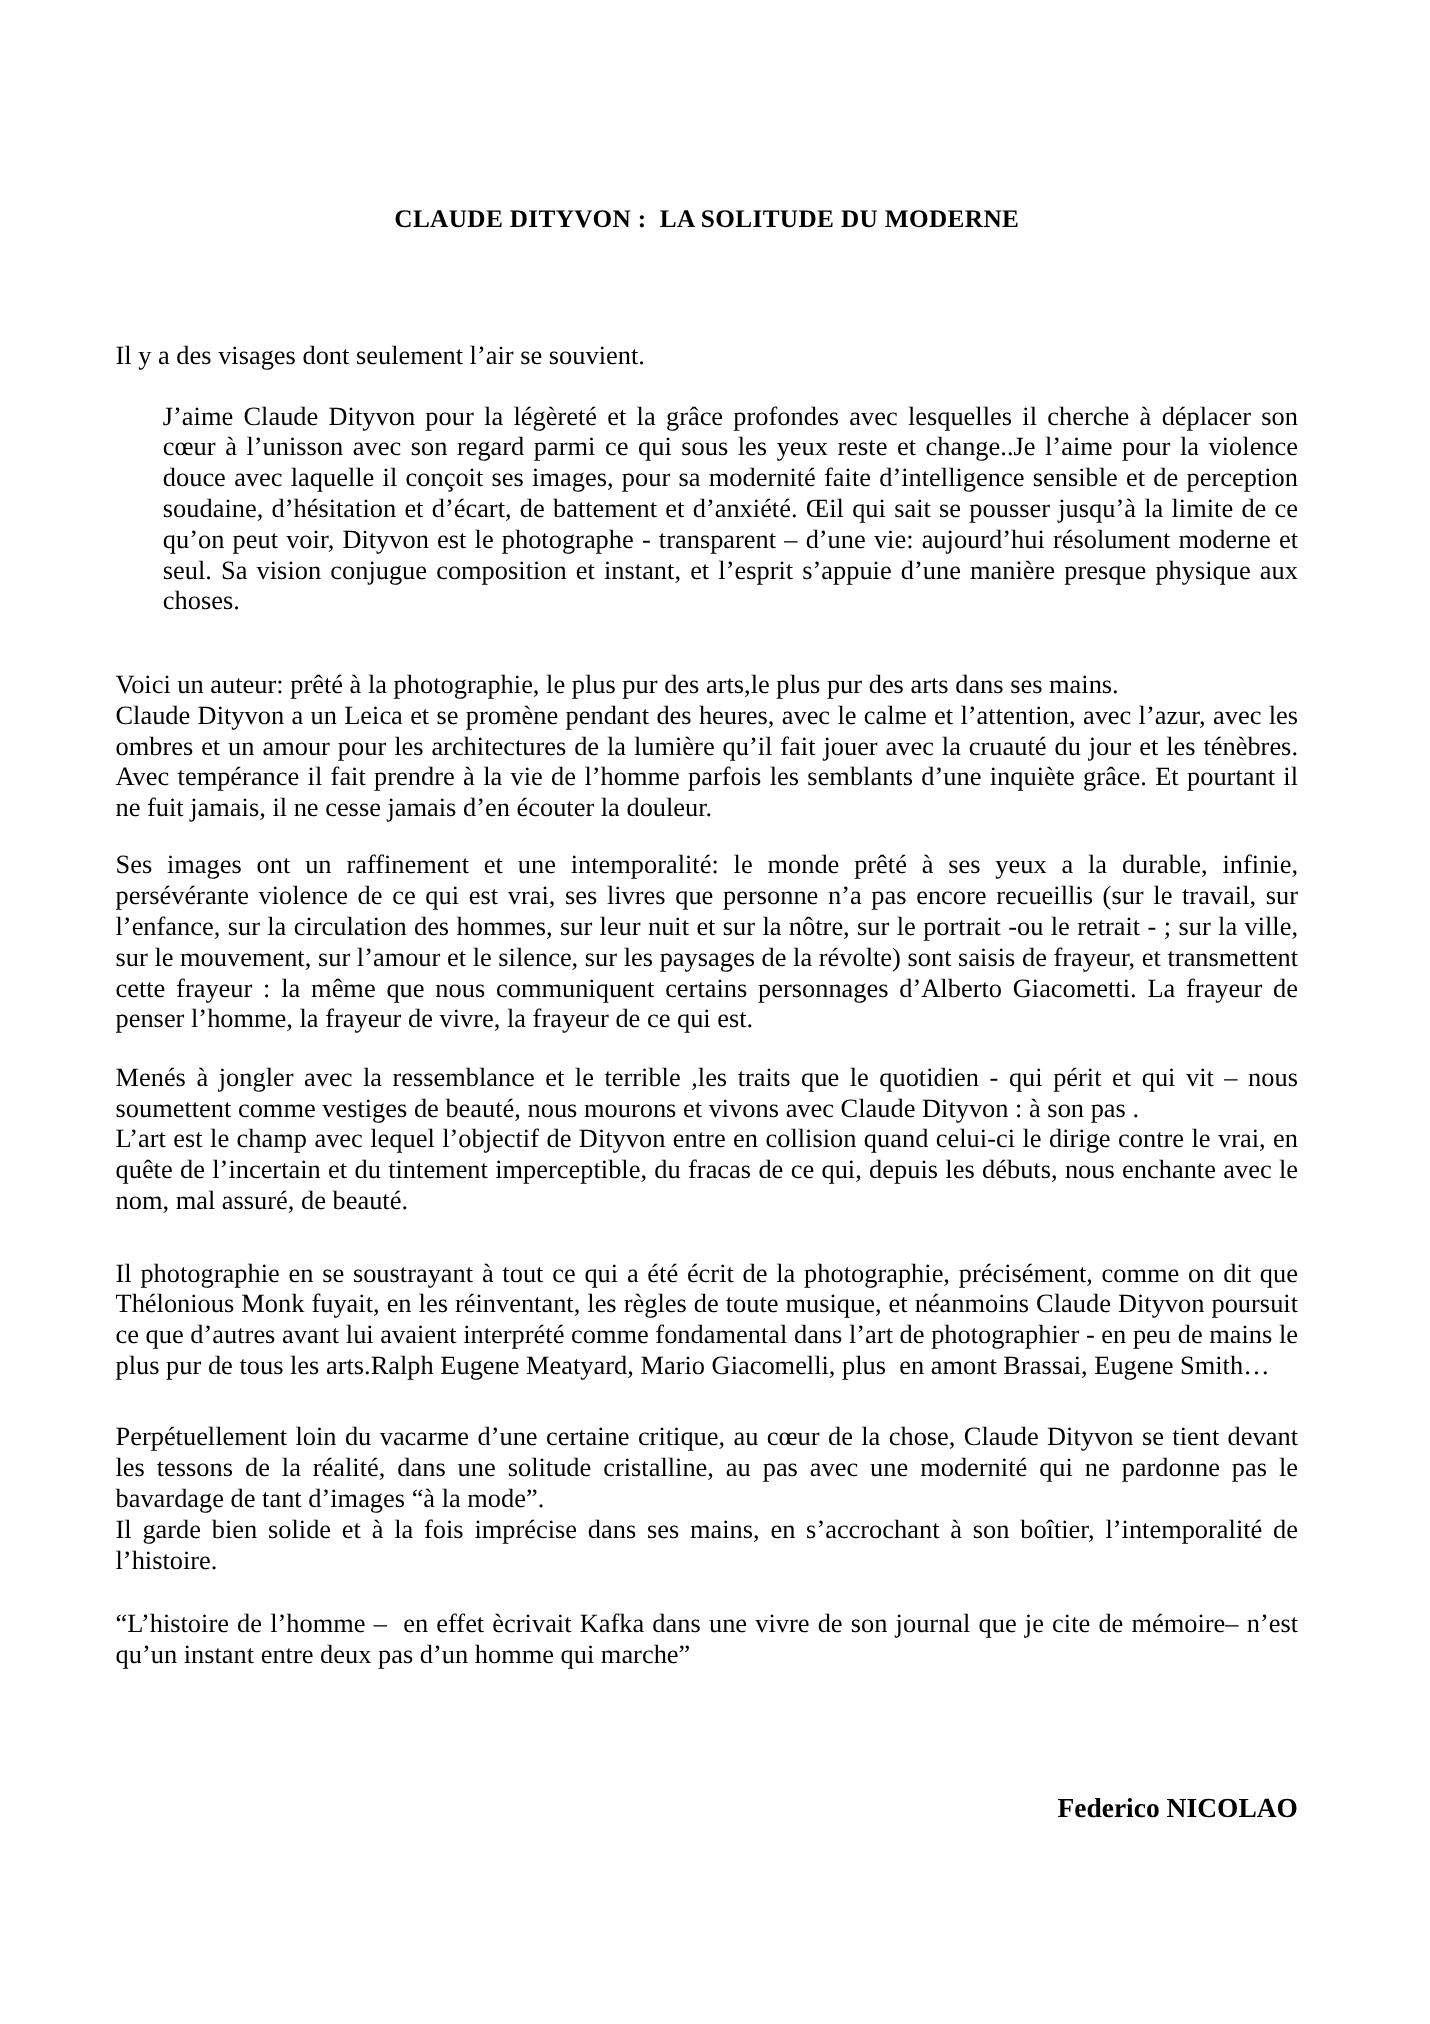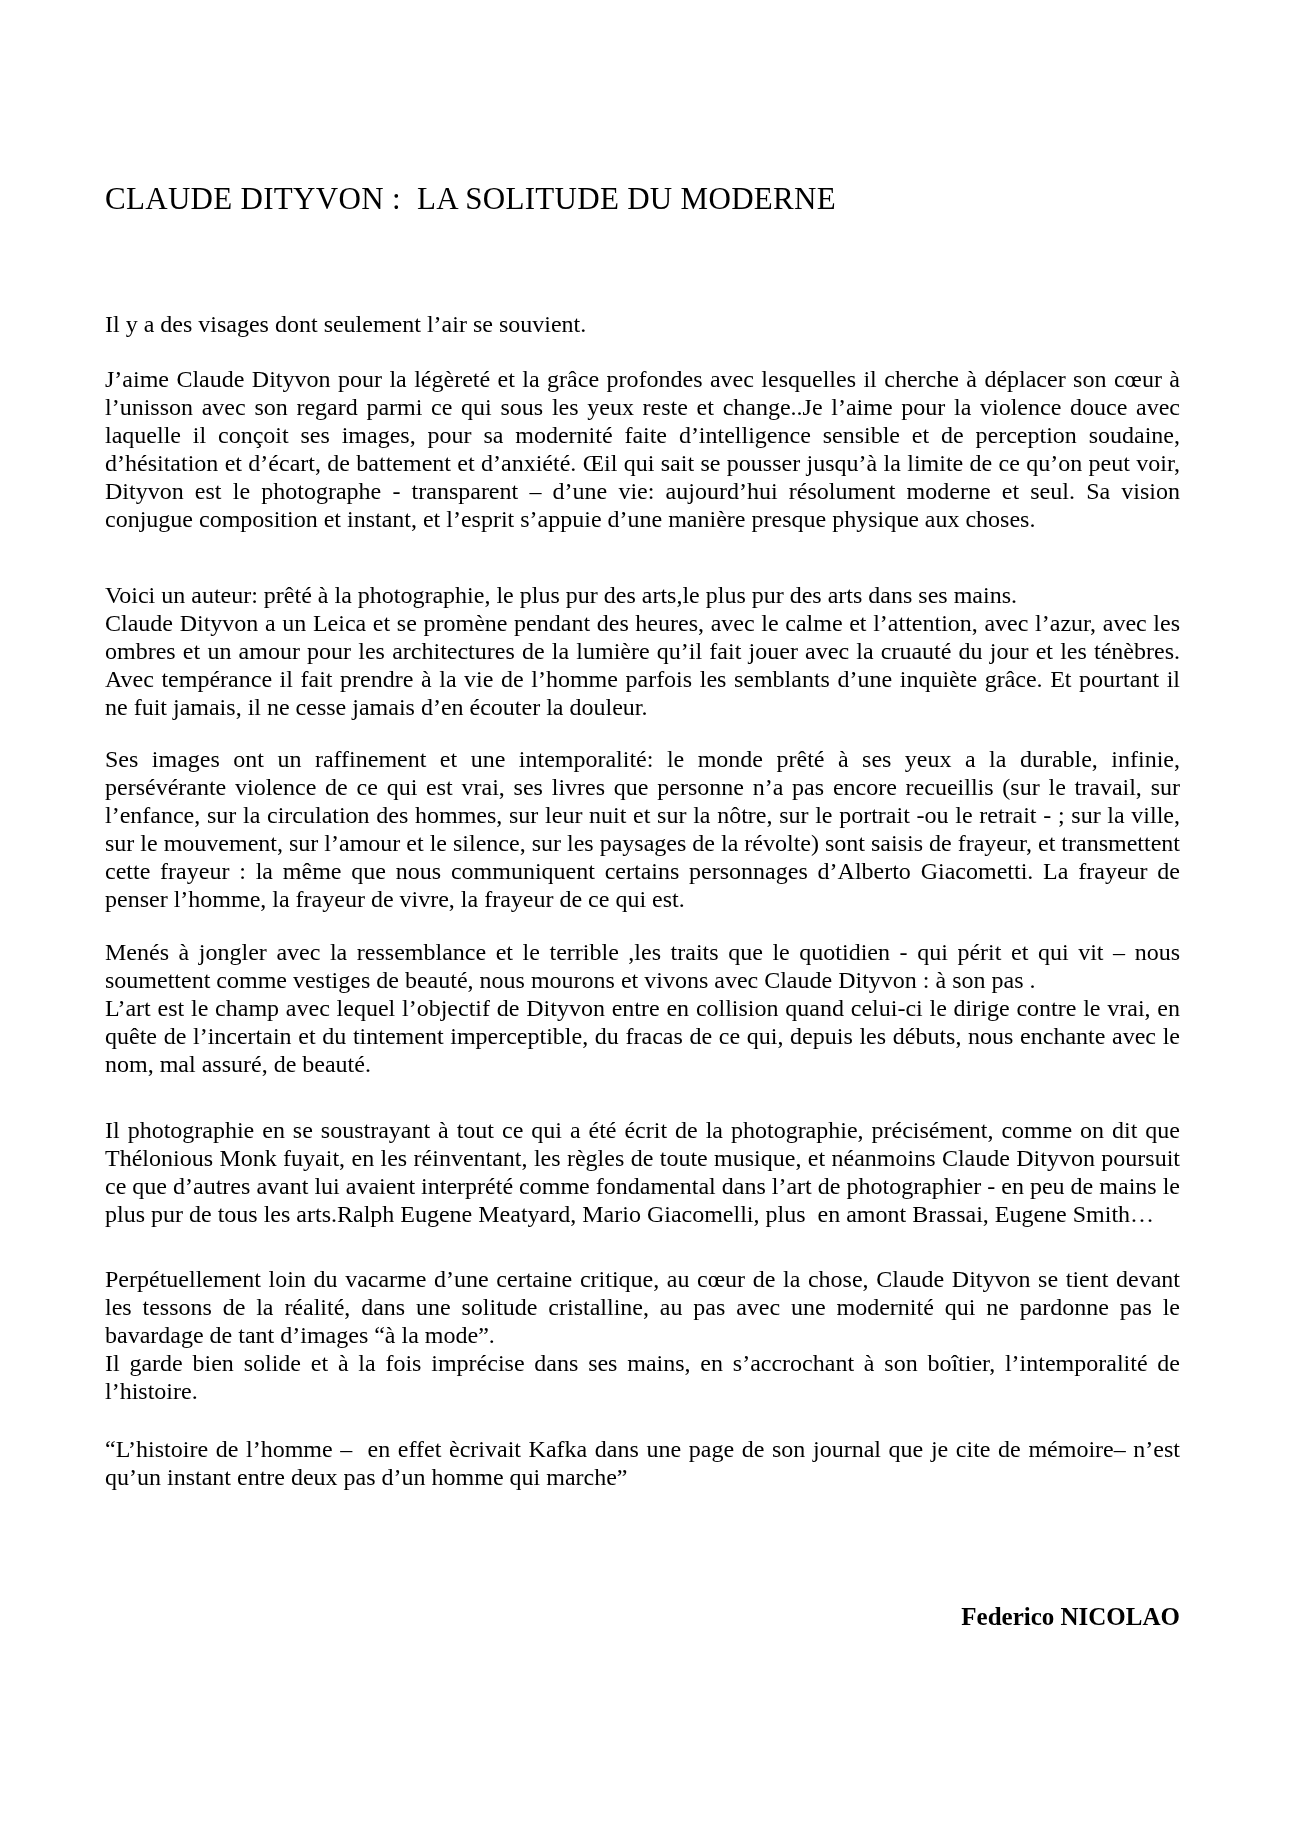--- a/index.html
+++ b/index.html
@@ -16,36 +16,37 @@
   }
   .page {
     box-sizing: border-box;
     width: 1300px;
     height: 1840px;
     padding: 185px 120px 40px 105px;
     background: #ffffff;
   }
   .title {
     margin: 0;
-    font-size: 31px;
+    font-size: 23px;
     line-height: 28px;
-    font-weight: normal;
+    font-weight: bold;
+    text-align: center;
     white-space: pre-wrap;
     letter-spacing: 0.3px;
   }
   .para {
     margin: 0;
     font-size: 24px;
     line-height: 28px;
     text-align: justify;
     white-space: pre-wrap;
   }
   
   .g1 { margin-top: 97px; }
-  .g2 { margin-top: 27px; }
+  .g2 { margin-top: 27px; margin-left: 43px; }
   .g3 { margin-top: 48px; }
   .g4 { margin-top: 24px; }
   .g5 { margin-top: 25px; }
   .g6 { margin-top: 38px; }
   .g7 { margin-top: 37px; }
   .g8 { margin-top: 30px; }
   .signature {
     margin-top: 56px;
     font-size: 25px;
     line-height: 28px;
@@ -71,19 +72,19 @@
   <p class="para g4">Ses images ont un raffinement et une intemporalité: le monde prêté à ses yeux a la durable, infinie, persévérante violence de ce qui est vrai, ses livres que personne n’a pas encore recueillis (sur le travail, sur l’enfance, sur la circulation des hommes, sur leur nuit et sur la nôtre, sur le portrait -ou le retrait - ; sur la ville, sur le mouvement, sur l’amour et le silence, sur les paysages de la révolte) sont saisis de frayeur, et transmettent cette frayeur : la même que nous communiquent certains personnages d’Alberto Giacometti. La frayeur de penser l’homme, la frayeur de vivre, la frayeur de ce qui est.</p>
 
   <p class="para g5">Menés à jongler avec la ressemblance et le terrible ,les traits que le quotidien - qui périt et qui vit – nous soumettent comme vestiges de beauté, nous mourons et vivons avec Claude Dityvon : à son pas .
 L’art est le champ avec lequel l’objectif de Dityvon entre en collision quand celui-ci le dirige contre le vrai, en quête de l’incertain et du tintement imperceptible, du fracas de ce qui, depuis les débuts, nous enchante avec le nom, mal assuré, de beauté.</p>
 
   <p class="para g6">Il photographie en se soustrayant à tout ce qui a été écrit de la photographie, précisément, comme on dit que Thélonious Monk fuyait, en les réinventant, les règles de toute musique, et néanmoins Claude Dityvon poursuit ce que d’autres avant lui avaient interprété comme fondamental dans l’art de photographier - en peu de mains le plus pur de tous les arts.Ralph Eugene Meatyard, Mario Giacomelli, plus  en amont Brassai, Eugene Smith…</p>
 
   <p class="para g7">Perpétuellement loin du vacarme d’une certaine critique, au cœur de la chose, Claude Dityvon se tient devant les tessons de la réalité, dans une solitude cristalline, au pas avec une modernité qui ne pardonne pas le bavardage de tant d’images “à la mode”.
 Il garde bien solide et à la fois imprécise dans ses mains, en s’accrochant à son boîtier, l’intemporalité de l’histoire.</p>
 
-  <p class="para g8">“L’histoire de l’homme –  en effet ècrivait Kafka dans une page de son journal que je cite de mémoire– n’est qu’un instant entre deux pas d’un homme qui marche”</p>
+  <p class="para g8">“L’histoire de l’homme –  en effet ècrivait Kafka dans une vivre de son journal que je cite de mémoire– n’est qu’un instant entre deux pas d’un homme qui marche”</p>
 
   <div class="signature">
     <div class="sig-name">Federico NICOLAO</div>
   </div>
 
 </div>
 
 </body></html>

